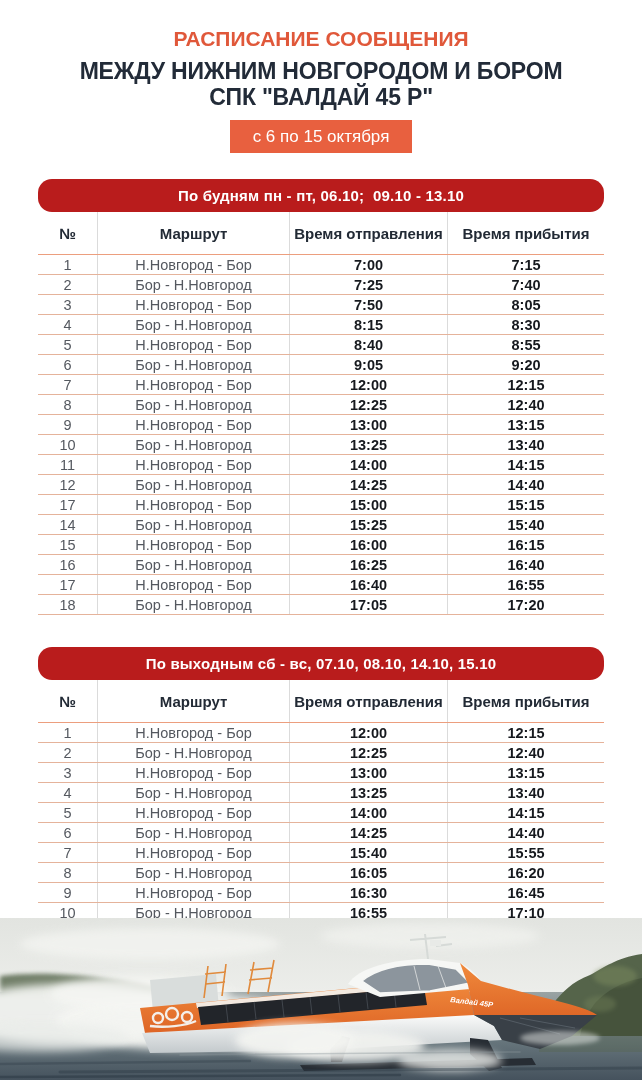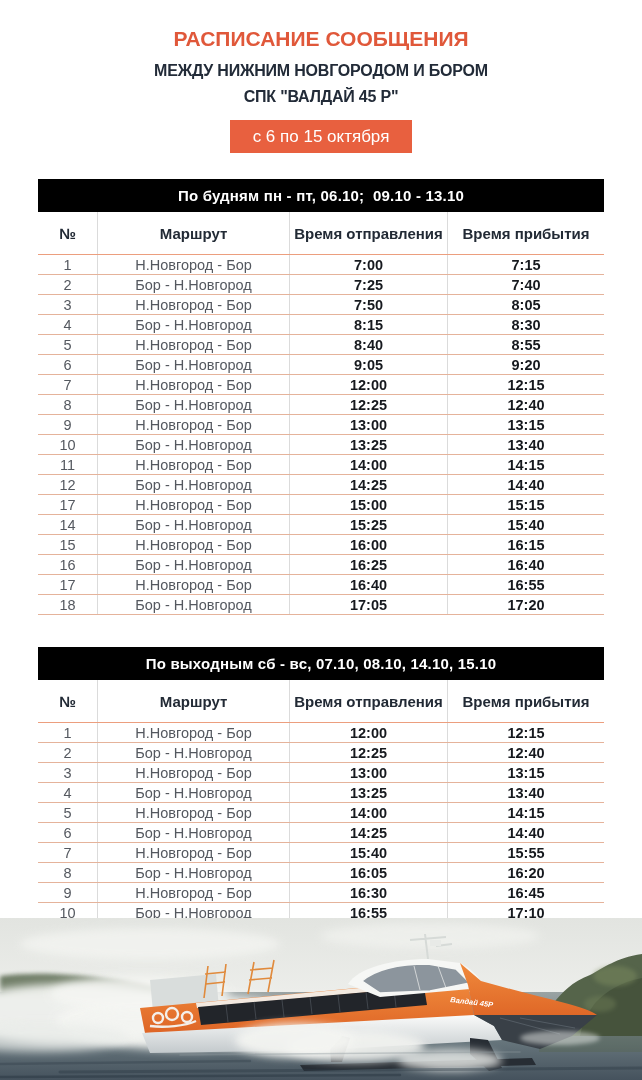--- a/index.html
+++ b/index.html
@@ -10,37 +10,37 @@
   }
   .page{width:642px;height:1080px;position:relative;}
 
   
   .hdr{text-align:center;padding-top:27px;}
   .hdr .title{
     margin:0 0 7px 0;font-size:21px;font-weight:800;letter-spacing:0;
     color:#E0583A;
   }
   .hdr .sub{
-    margin:0;font-size:16px;font-weight:800;line-height:26px;
+    margin:0;font-size:23px;font-weight:800;line-height:26px;
     color:#222B38;letter-spacing:-0.2px;
   }
   .badge{
     display:inline-flex;align-items:center;justify-content:center;
     margin-top:10px;height:33px;padding:0 23px;
     background:#E8603F;color:#ffffff;font-size:17px;font-weight:400;
   }
 
   
   .tbl{width:566px;margin:0 0 0 38px;}
   .tbl.first{margin-top:26px;}
   .tbl.second{margin-top:32px;}
   .band{
-    height:33px;background:#000000;color:#ffffff;
+    height:33px;background:#b91c1c;color:#ffffff;
     display:flex;align-items:center;justify-content:center;
-    font-size:15px;font-weight:700;letter-spacing:.2px;
+    font-size:15px;font-weight:700;letter-spacing:.2px;border-radius:14px;
   }
   .grid{display:grid;grid-template-columns:60px 192px 158px 156px;}
   .colhead{
     height:43px;box-sizing:border-box;border-bottom:1px solid #EC9E7E;
   }
   .colhead .cell{
     display:flex;align-items:center;justify-content:center;
     font-size:15px;font-weight:700;color:#222A35;
   }
   .row{

